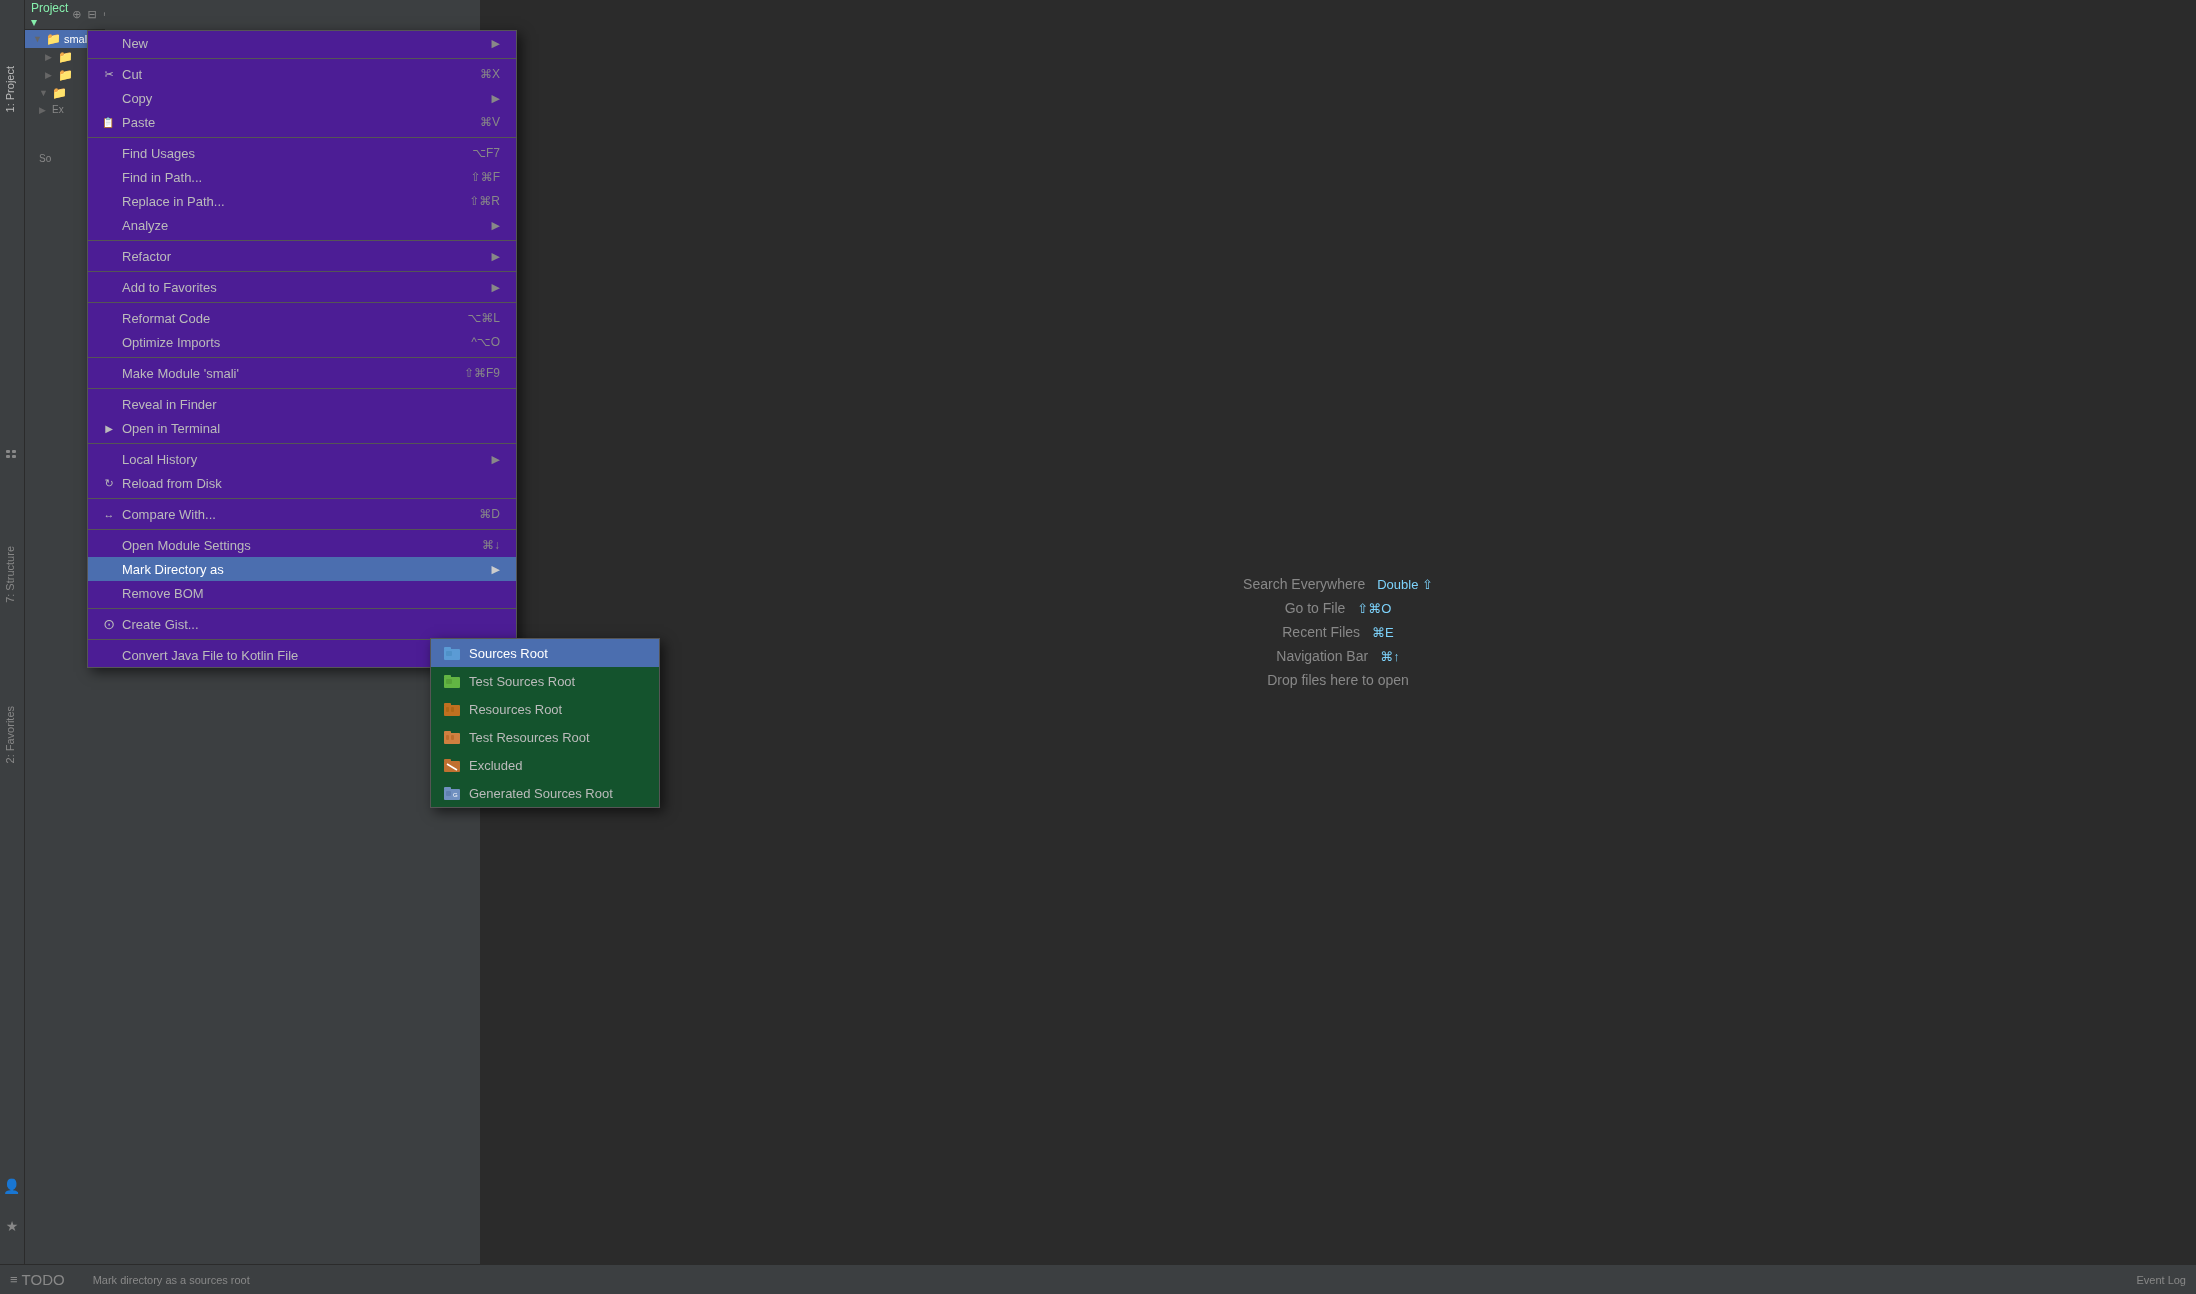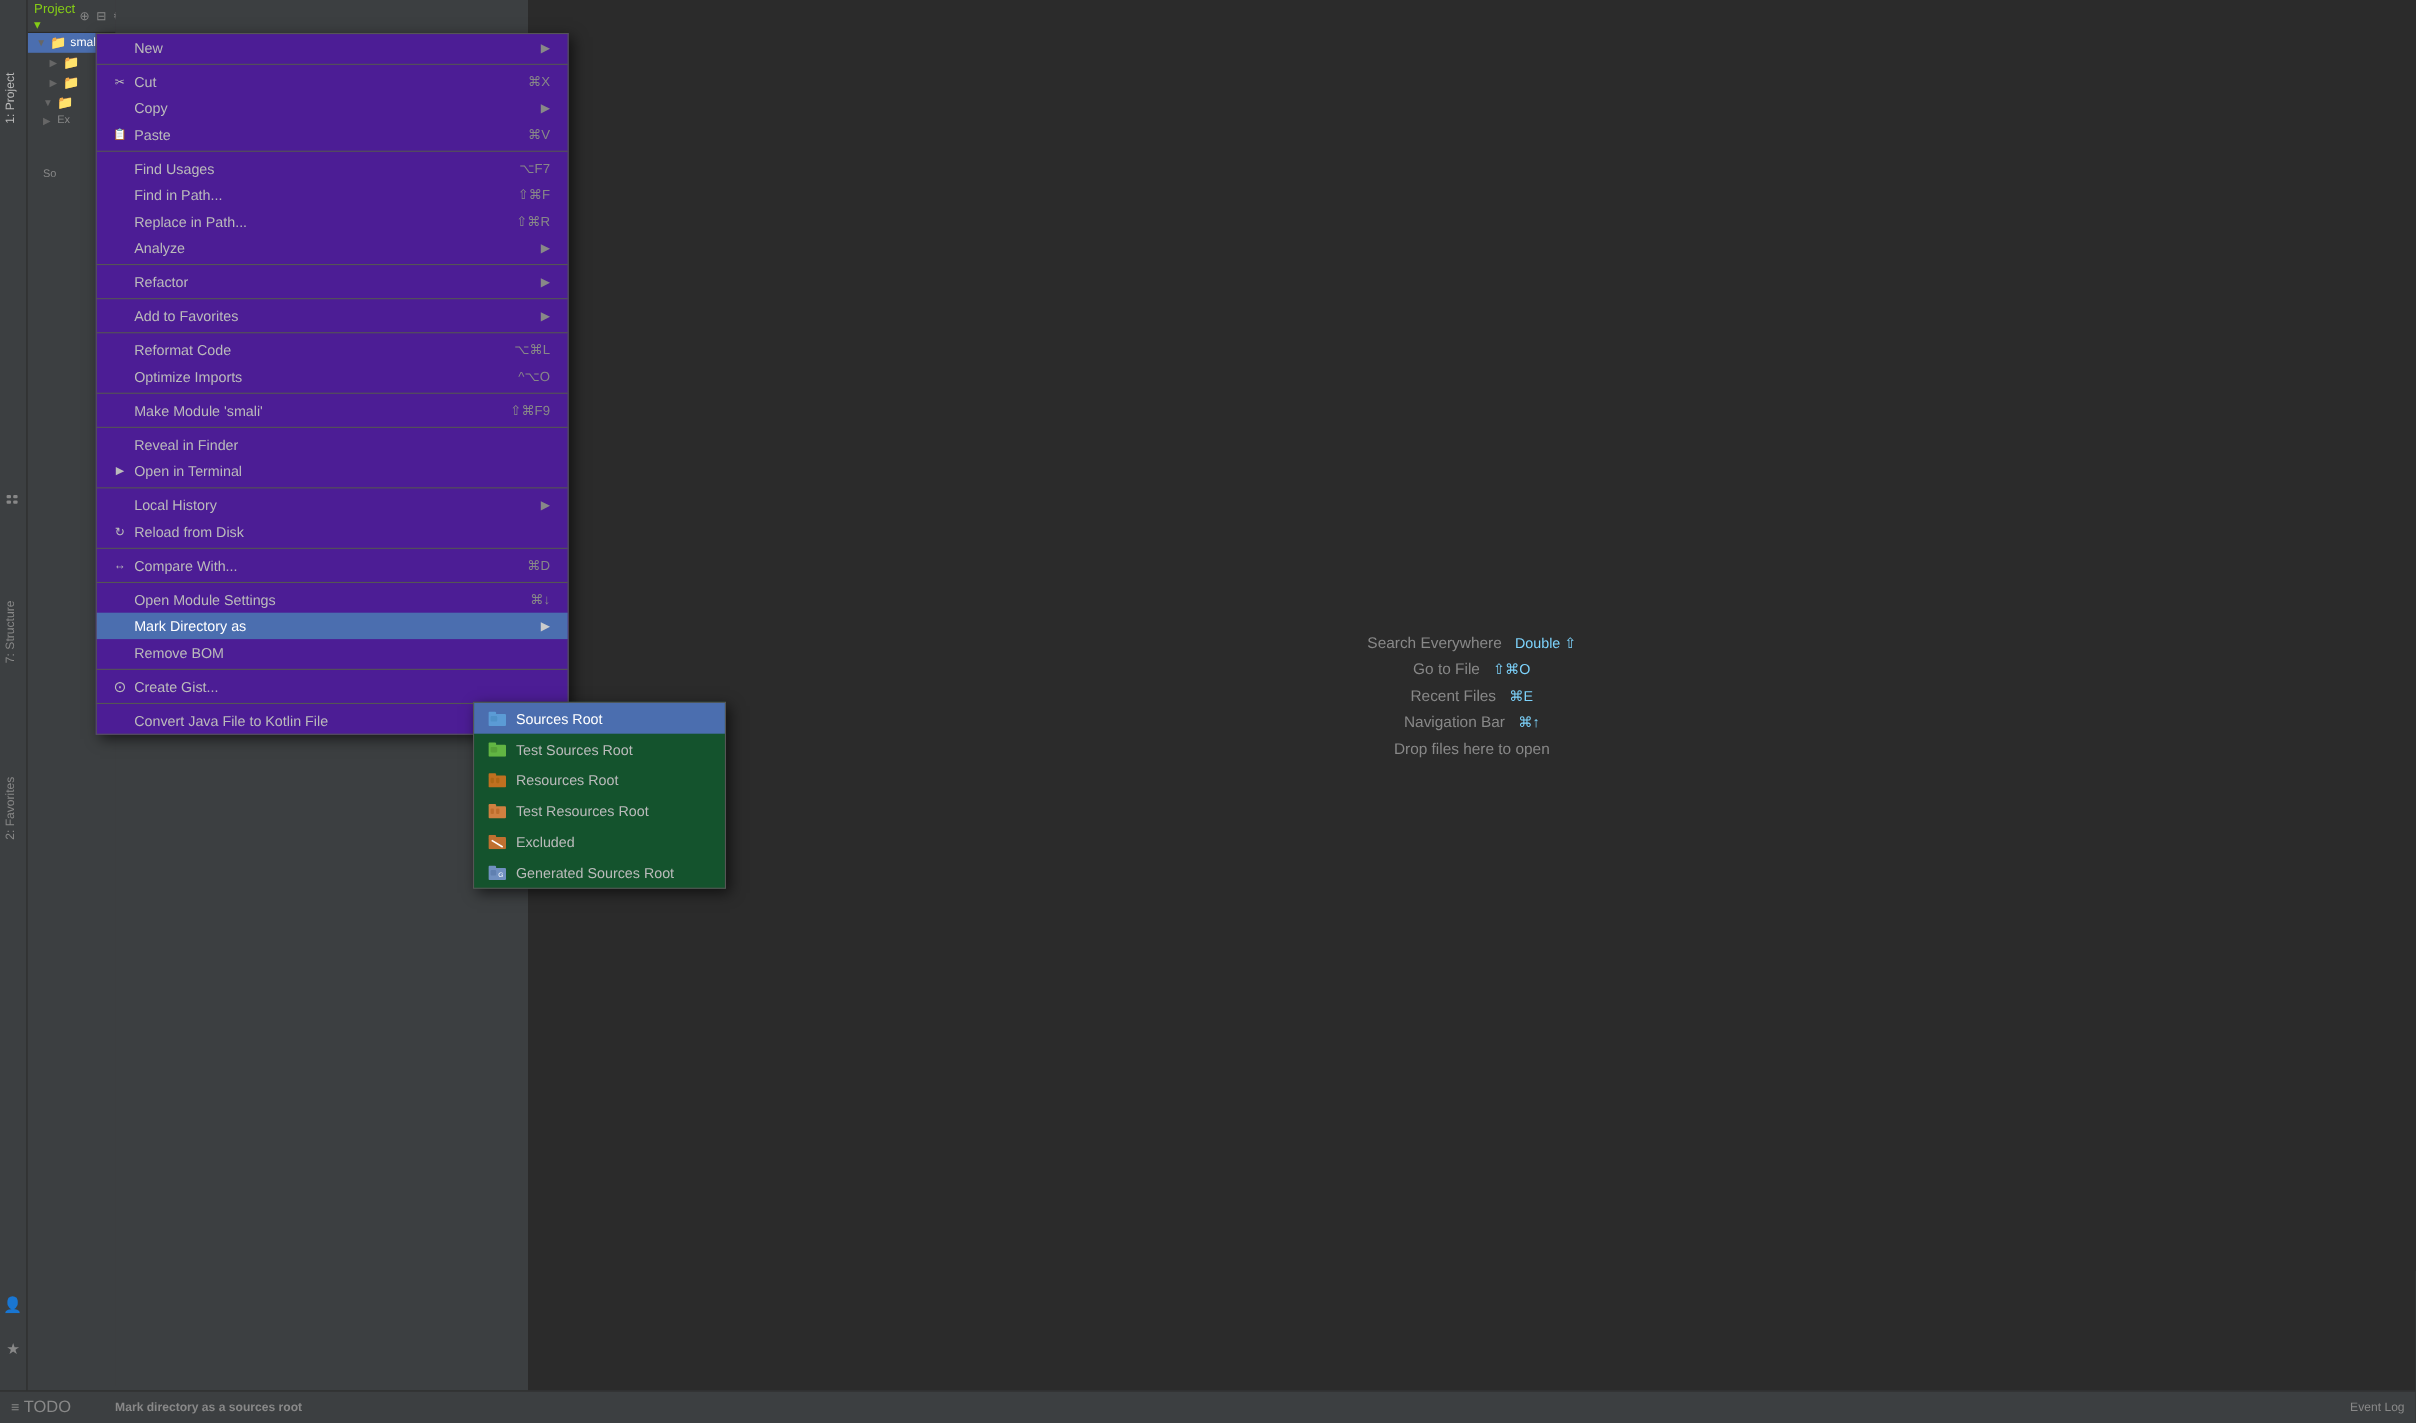--- a/index.html
+++ b/index.html
@@ -226,21 +226,21 @@
       font-size: 9px;
       color: #666;
       width: 10px;
     }
   </style>
 </head>
 <body>
 
 <div class="project-tree">
   <div class="project-header">
-    <span style="font-size:12px;color:#84cc16;">Project ▾</span>
+    <span style="font-size:12px;color:#86efac;">Project ▾</span>
     <span style="margin-left:auto;display:flex;gap:6px;">
       <span style="color:#888;font-size:11px;cursor:pointer;">⊕</span>
       <span style="color:#888;font-size:11px;cursor:pointer;">⊟</span>
       <span style="color:#888;font-size:11px;cursor:pointer;">⚙</span>
 
     </span>
   </div>
 
   <div class="tree-item selected" style="padding-left:8px;">
     <span class="tree-arrow">▼</span>
@@ -556,18 +556,18 @@
     <span>Generated Sources Root</span>
   </div>
 </div>
 
 <div class="status-bar">
   <div class="status-left">
     <span style="display:flex;align-items:center;gap:4px;cursor:pointer;">
       <span style="font-size:13px;">≡</span>
       <span style="font-size:15px;">TODO</span>
     </span>
-    <span style="font-size:11px;color:#888;margin-left:32px;font-weight:bold;">Mark directory as a sources root</span>
+    <span style="font-size:11px;color:#888;margin-left:20px;">Mark directory as a sources root</span>
   </div>
   <div class="status-right">
     <span style="font-size:11px;color:#888;cursor:pointer;">Event Log</span>
   </div>
 </div>
 
 </body></html>

